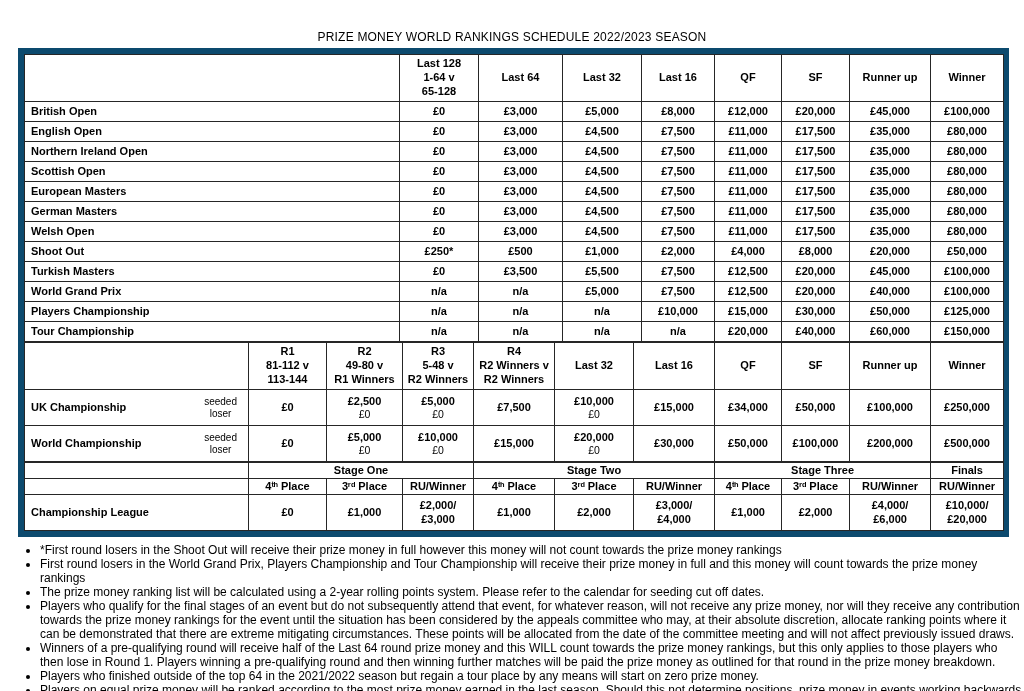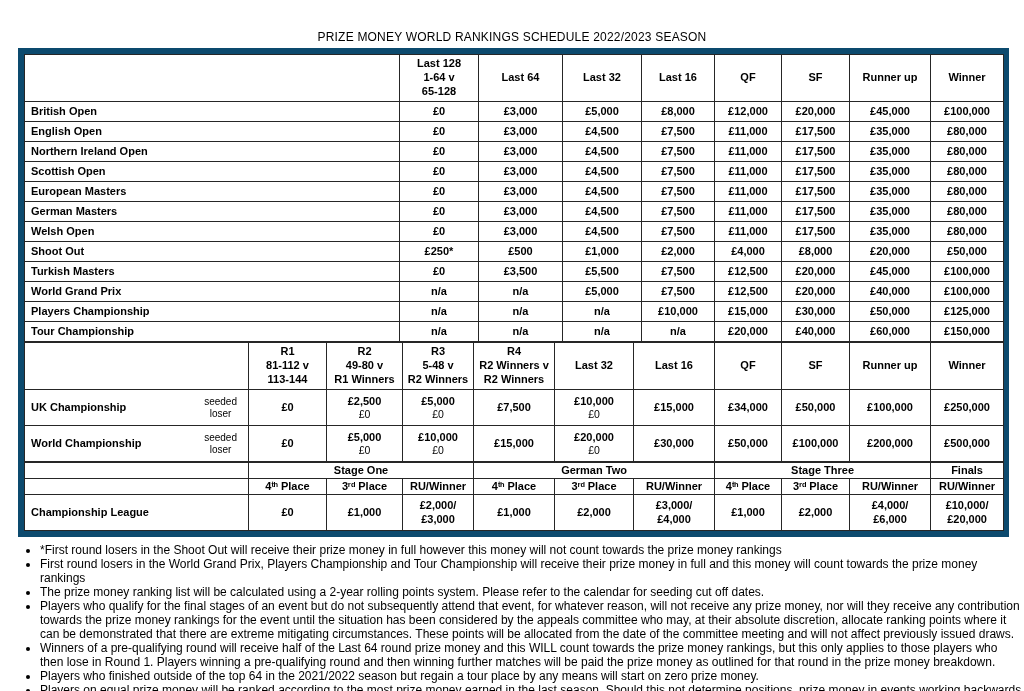--- a/index.html
+++ b/index.html
@@ -278,21 +278,21 @@
           <col style="width:81px">
           <col style="width:67px">
           <col style="width:68px">
           <col style="width:81px">
           <col style="width:73px">
       </colgroup>
       <tbody>
           <tr class="r-stage">
         <td class="name"></td>
         <td colspan="3">Stage One</td>
-        <td colspan="3">German Two</td>
+        <td colspan="3">Stage Two</td>
         <td colspan="3">Stage Three</td>
         <td>Finals</td>
       </tr>
       <tr class="r-stage">
         <td class="name"></td>
         <td>4ᵗʰ Place</td>
         <td>3ʳᵈ Place</td>
         <td>RU/Winner</td>
         <td>4ᵗʰ Place</td>
         <td>3ʳᵈ Place</td>

